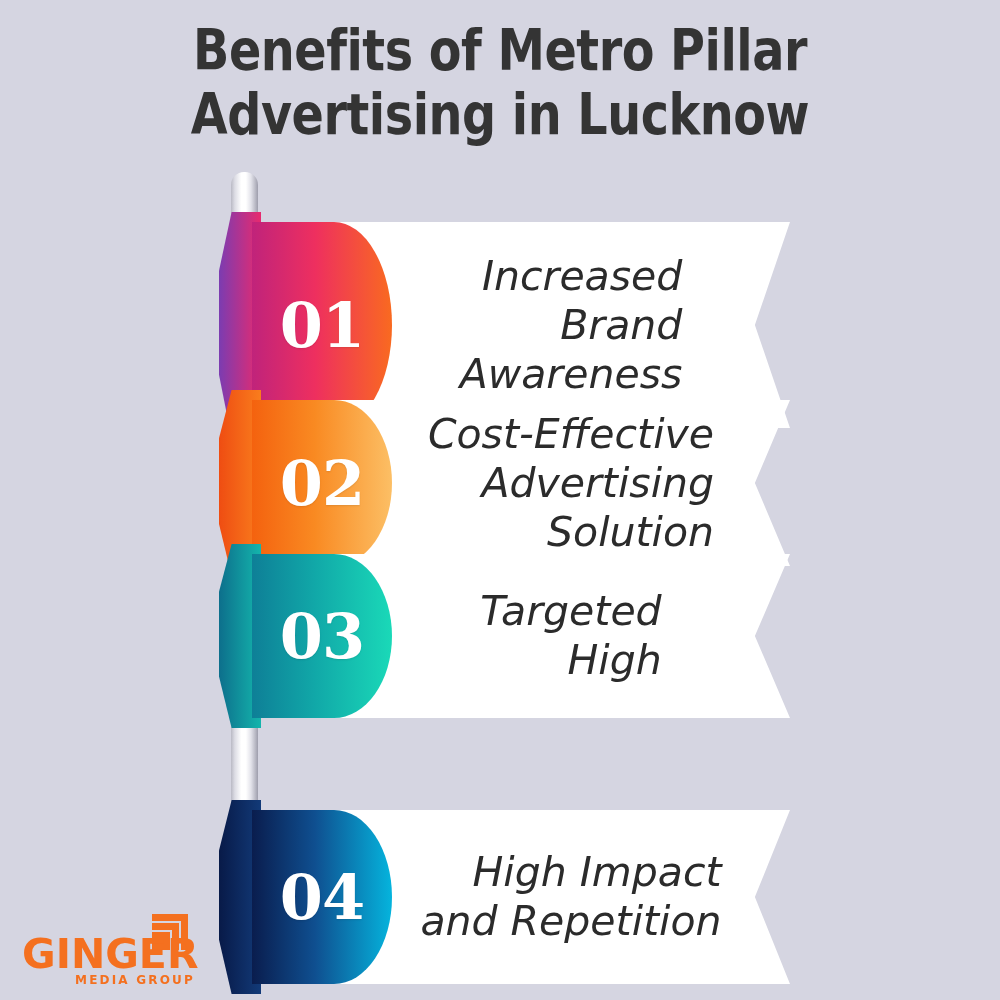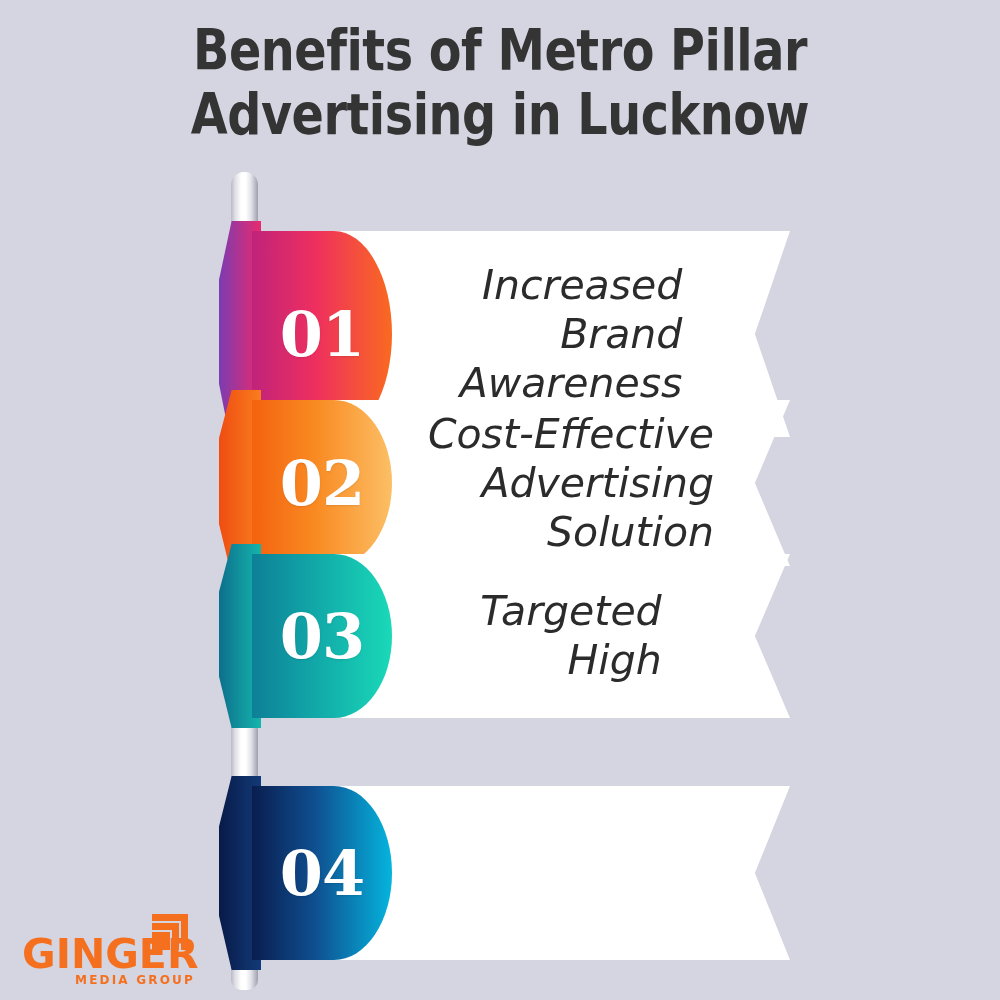--- a/index.html
+++ b/index.html
@@ -123,21 +123,21 @@
 <div id="stage">
 
   <div id="title">
     <span class="tline">Benefits of Metro Pillar</span>
     <span class="tline">Advertising in Lucknow</span>
   </div>
 
   <div class="pole"></div>
 
   <div id="rows">
-      <div class="row" style="top: 222px; height: 206px; margin-top: 9px;">
+      <div class="row" style="top: 222px; height: 206px;">
         <div class="banner"></div>
         <div class="flap" style="background: linear-gradient(to right, rgb(123, 60, 177) 0%, rgb(232, 42, 110) 100%);">
           <div class="foldlight top"></div>
           <div class="foldlight bot"></div>
         </div>
         <div class="ribbon" style="background: linear-gradient(to right, rgb(192, 35, 123) 0%, rgb(238, 47, 95) 45%, rgb(249, 106, 32) 100%);"></div>
         <div class="num">01</div>
         <div class="label">Increased
 Brand
 Awareness</div>
@@ -158,28 +158,30 @@
         <div class="banner"></div>
         <div class="flap" style="background: linear-gradient(to right, rgb(13, 111, 140) 0%, rgb(20, 181, 172) 100%);">
           <div class="foldlight top"></div>
           <div class="foldlight bot"></div>
         </div>
         <div class="ribbon" style="background: linear-gradient(to right, rgb(14, 127, 151) 0%, rgb(17, 168, 168) 45%, rgb(26, 217, 184) 100%);"></div>
         <div class="num">03</div>
         <div class="label">Targeted
 High</div>
       </div>
-      <div class="row" style="top: 786px; height: 174px;">
+      <div class="row" style="top: 810px; height: 174px;">
         <div class="banner"></div>
         <div class="flap" style="background: linear-gradient(to right, rgb(8, 26, 72) 0%, rgb(18, 58, 120) 100%);">
           <div class="foldlight top"></div>
           <div class="foldlight bot"></div>
         </div>
         <div class="ribbon" style="background: linear-gradient(to right, rgb(10, 29, 78) 0%, rgb(15, 79, 144) 45%, rgb(5, 180, 221) 100%);"></div>
         <div class="num">04</div>
+        <div class="label">High Impact
+and Repetition</div>
       </div>
     </div>
 
   <div id="logo">
     <svg class="mark" viewBox="0 0 40 40" xmlns="http://www.w3.org/2000/svg">
       <path d="M2 4 H38 V40 H31 V11 H2 Z" fill="#f4701f"></path>
       <path d="M2 13 H29 V40 H22 V20 H2 Z" fill="#f4701f"></path>
       <rect x="2" y="22" width="18" height="18" fill="#f4701f"></rect>
     </svg>
     <div class="word">GINGER</div>

